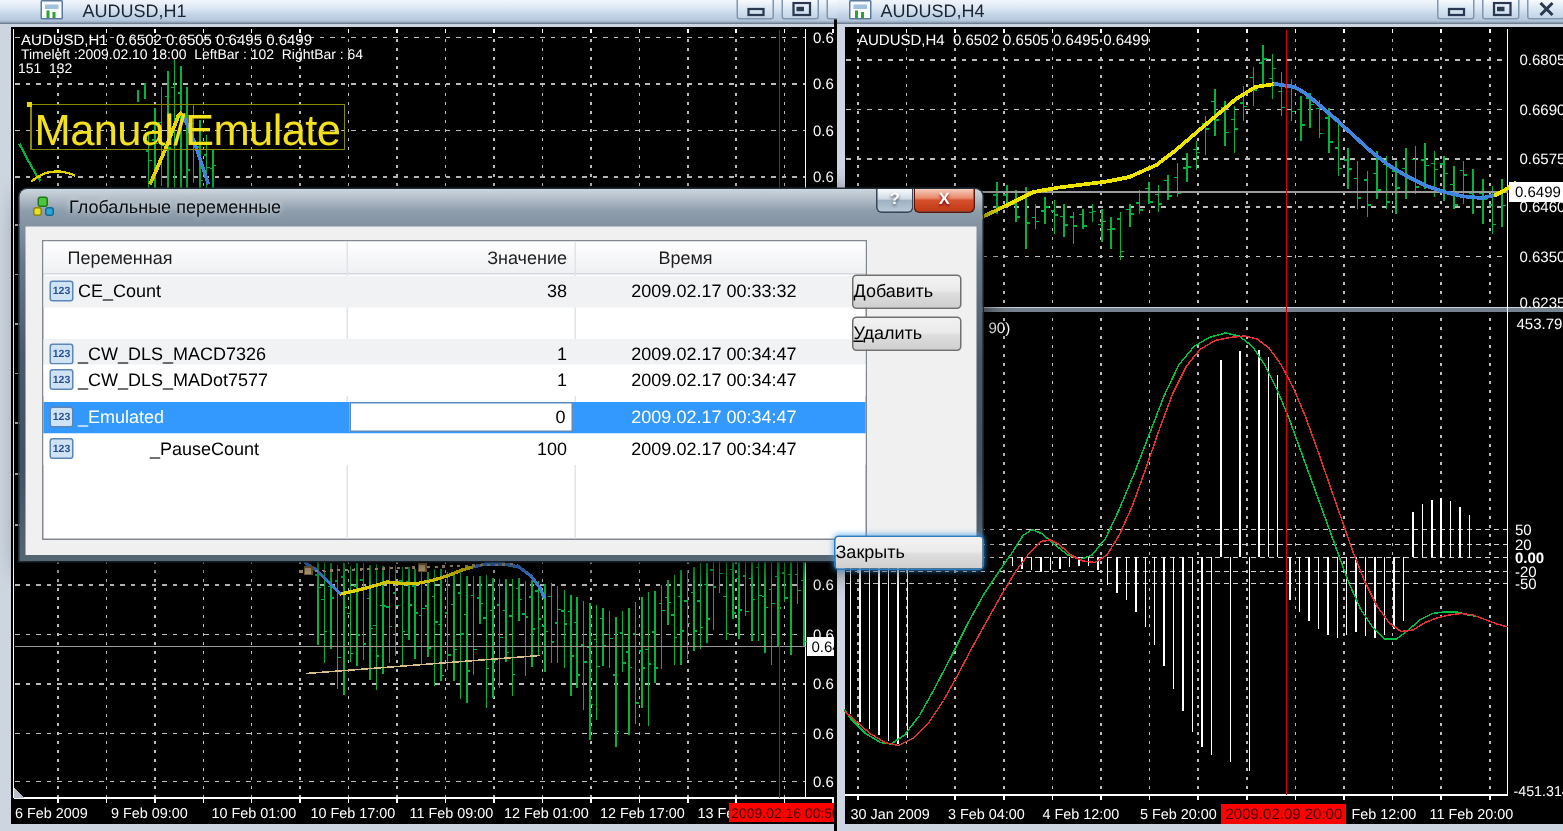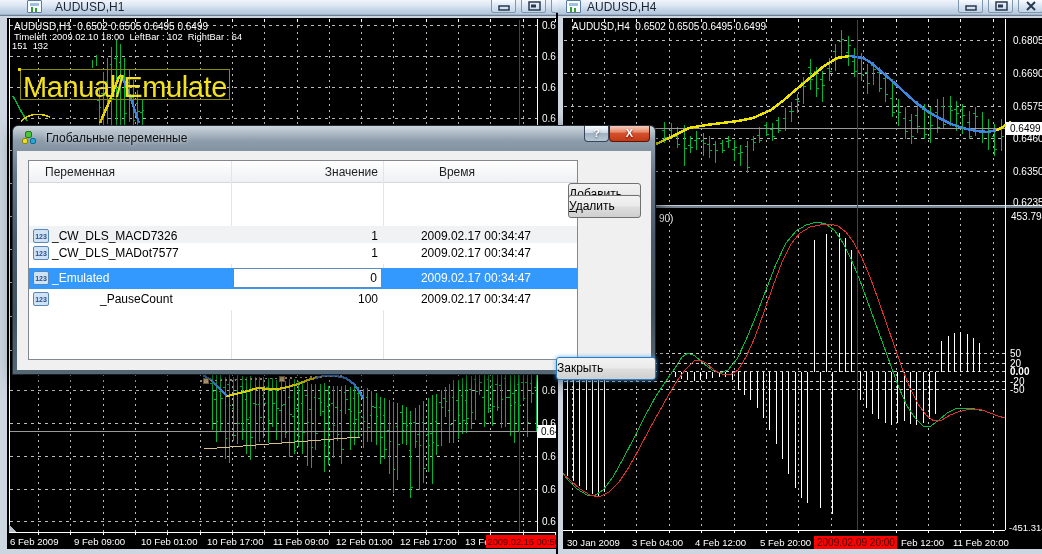--- a/index.html
+++ b/index.html
@@ -773,20 +773,26 @@
   <div style="position:absolute;left:596px;top:0;width:41px;height:16px;border:1px solid #5a1408;border-top:none;border-radius:0 0 4px 4px;background:linear-gradient(180deg,#f6cdbd 0%,#e88a6a 40%,#d4502c 50%,#c23a16 100%);color:#fff;font-weight:bold;font-size:11px;text-align:center;line-height:15px;text-shadow:0 1px 2px #701;">X</div>
   <div class="body">
 
     <div style="position:absolute;left:11px;top:9px;width:550px;height:200px;background:#fff;border:1px solid #828790;">
       <div style="position:absolute;left:0;right:0;top:0;height:22px;background:linear-gradient(180deg,#ffffff,#f5f6f8 60%,#eef0f3);border-bottom:1px solid #d5d8dd;"></div>
       <div style="position:absolute;left:202px;top:0;width:1px;height:198px;background:#e2e4e8;"></div>
       <div style="position:absolute;left:354px;top:0;width:1px;height:198px;background:#e2e4e8;"></div>
       <div style="position:absolute;left:16px;top:4px;font-size:12px;color:#1e1e1e;">Переменная</div>
       <div style="position:absolute;left:202px;top:4px;width:147px;font-size:12px;color:#1e1e1e;text-align:right;">Значение</div>
       <div style="position:absolute;left:354px;top:4px;width:148px;font-size:12px;color:#1e1e1e;text-align:center;">Время</div>
+      <div style="position:absolute;left:0;right:0;top:23px;height:21px;background:#f1f2f4;">
+<span style="position:absolute;left:4px;top:3px;width:16px;height:14px;background:#cfe3f5;border:1px solid #5b87b7;border-radius:2px;font-size:7px;font-weight:bold;color:#2a4f8f;text-align:center;line-height:13px;">123</span>
+<span style="position:absolute;left:23px;top:3px;font-size:12px;color:#000000;">CE_Count</span>
+<span style="position:absolute;left:204px;top:3px;width:145px;font-size:12px;color:#000000;text-align:right;">38</span>
+<span style="position:absolute;left:354px;top:3px;width:148px;font-size:12px;color:#000000;text-align:right;">2009.02.17 00:33:32</span>
+</div>
 <div style="position:absolute;left:0;right:0;top:65px;height:21px;background:#f1f2f4;">
 <span style="position:absolute;left:4px;top:3px;width:16px;height:14px;background:#cfe3f5;border:1px solid #5b87b7;border-radius:2px;font-size:7px;font-weight:bold;color:#2a4f8f;text-align:center;line-height:13px;">123</span>
 <span style="position:absolute;left:23px;top:3px;font-size:12px;color:#000000;">_CW_DLS_MACD7326</span>
 <span style="position:absolute;left:204px;top:3px;width:145px;font-size:12px;color:#000000;text-align:right;">1</span>
 <span style="position:absolute;left:354px;top:3px;width:148px;font-size:12px;color:#000000;text-align:right;">2009.02.17 00:34:47</span>
 </div>
 <div style="position:absolute;left:0;right:0;top:82px;height:21px;background:#ffffff;text-decoration:underline;">
 <span style="position:absolute;left:4px;top:3px;width:16px;height:14px;background:#cfe3f5;border:1px solid #5b87b7;border-radius:2px;font-size:7px;font-weight:bold;color:#2a4f8f;text-align:center;line-height:13px;">123</span>
 <span style="position:absolute;left:23px;top:3px;font-size:12px;color:#000000;">_CW_DLS_MADot7577</span>
 <span style="position:absolute;left:204px;top:3px;width:145px;font-size:12px;color:#000000;text-align:right;">1</span>
@@ -800,15 +806,15 @@
 <span style="position:absolute;left:354px;top:3px;width:148px;font-size:12px;color:#ffffff;text-align:right;">2009.02.17 00:34:47</span>
 </div>
 <div style="position:absolute;left:0;right:0;top:128px;height:21px;background:#ffffff;">
 <span style="position:absolute;left:4px;top:3px;width:16px;height:14px;background:#cfe3f5;border:1px solid #5b87b7;border-radius:2px;font-size:7px;font-weight:bold;color:#2a4f8f;text-align:center;line-height:13px;">123</span>
 <span style="position:absolute;left:23px;top:3px;font-size:12px;color:#000000;margin-left:48px;">_PauseCount</span>
 <span style="position:absolute;left:204px;top:3px;width:145px;font-size:12px;color:#000000;text-align:right;">100</span>
 <span style="position:absolute;left:354px;top:3px;width:148px;font-size:12px;color:#000000;text-align:right;">2009.02.17 00:34:47</span>
 </div>
     </div>
     <div class="vbtn" style="left:551px;top:8px;width:73px;"><u>Д</u>обавить</div>
-    <div class="vbtn" style="left:551px;top:20px;width:73px;"><u>У</u>далить</div>
+    <div class="vbtn" style="left:551px;top:36px;width:73px;"><u>У</u>далить</div>
     <div class="vbtn" style="left:539px;top:182px;width:100px;border-color:#2d7cbd;box-shadow:0 0 4px rgba(70,160,240,.9);">Закрыть</div>
   </div>
 </div>
 </body></html>

